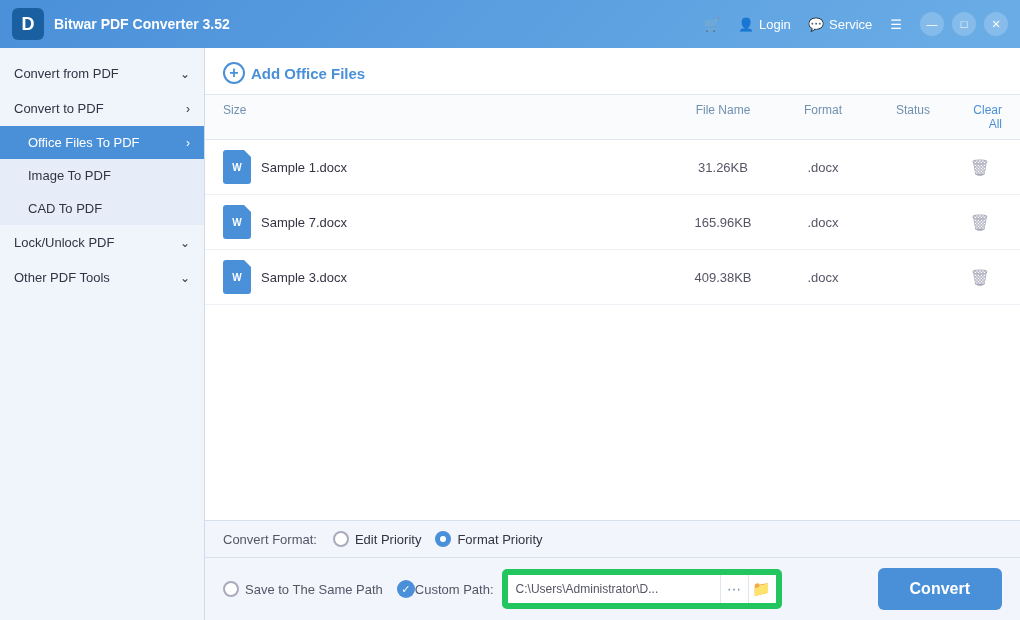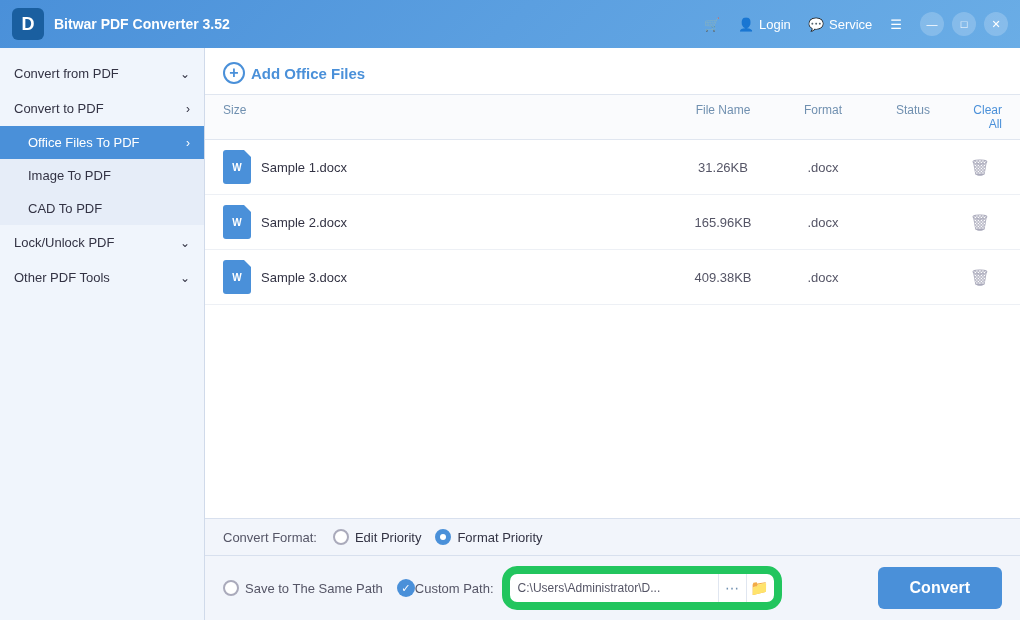--- a/index.html
+++ b/index.html
@@ -231,22 +231,22 @@
     .custom-path-label { color: #556; font-size: 13px; margin-right: 8px; }
     .check-circle {
       width: 18px; height: 18px;
       border-radius: 50%;
       background: #4a90d9;
       display: flex; align-items: center; justify-content: center;
       color: white; font-size: 11px;
     }
     .path-input-wrapper {
       display: flex; align-items: center;
-      border: 8px solid #22c55e;
-      border-radius: 15px;
+      border: 6px solid #22c55e;
+      border-radius: 5px;
       background: white;
       flex: 1;
       max-width: 280px;
     }
     .path-input {
       flex: 1;
       border: none; outline: none;
       padding: 5px 8px;
       font-size: 12px;
       color: #556;
@@ -371,21 +371,21 @@
         </div>
         <div class="cell-center">31.26KB</div>
         <div class="cell-center">.docx</div>
         <div class="cell-center"></div>
         <div class="delete-btn">🗑</div>
       </div>
 
       <div class="table-row">
         <div class="file-cell">
           <div class="file-icon">W</div>
-          <span class="file-name">Sample 2.docx</span>
+          <span class="file-name">Sample 7.docx</span>
         </div>
         <div class="cell-center">165.96KB</div>
         <div class="cell-center">.docx</div>
         <div class="cell-center"></div>
         <div class="delete-btn">🗑</div>
       </div>
 
       <div class="table-row">
         <div class="file-cell">
           <div class="file-icon">W</div>

